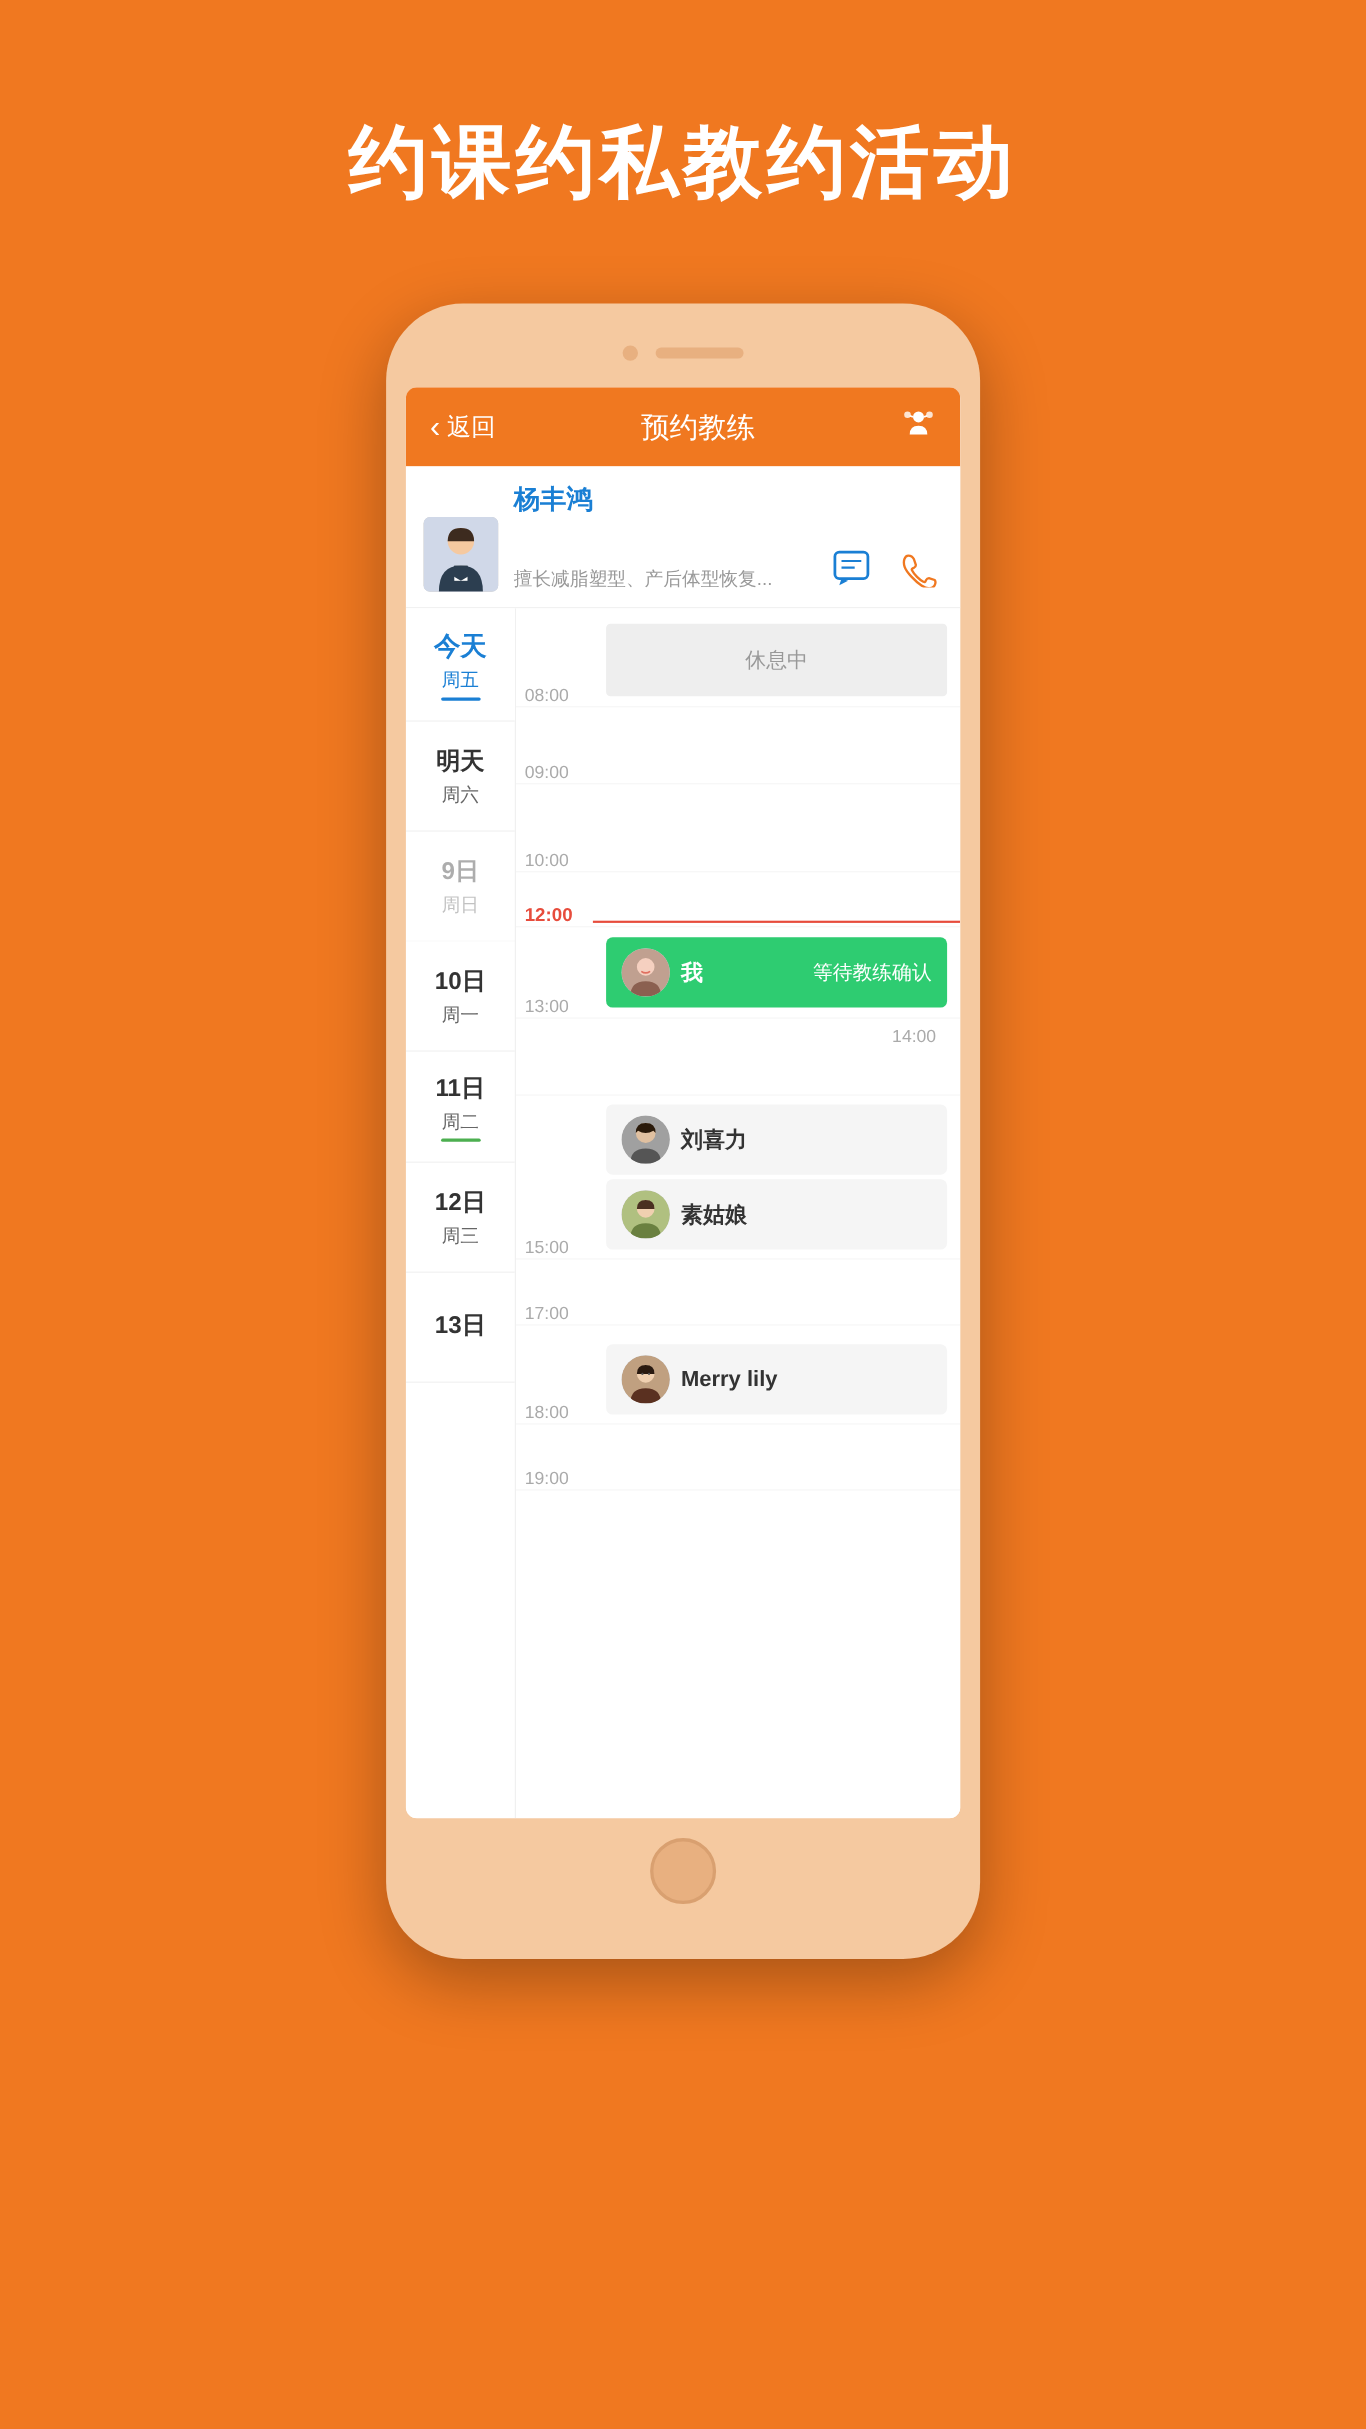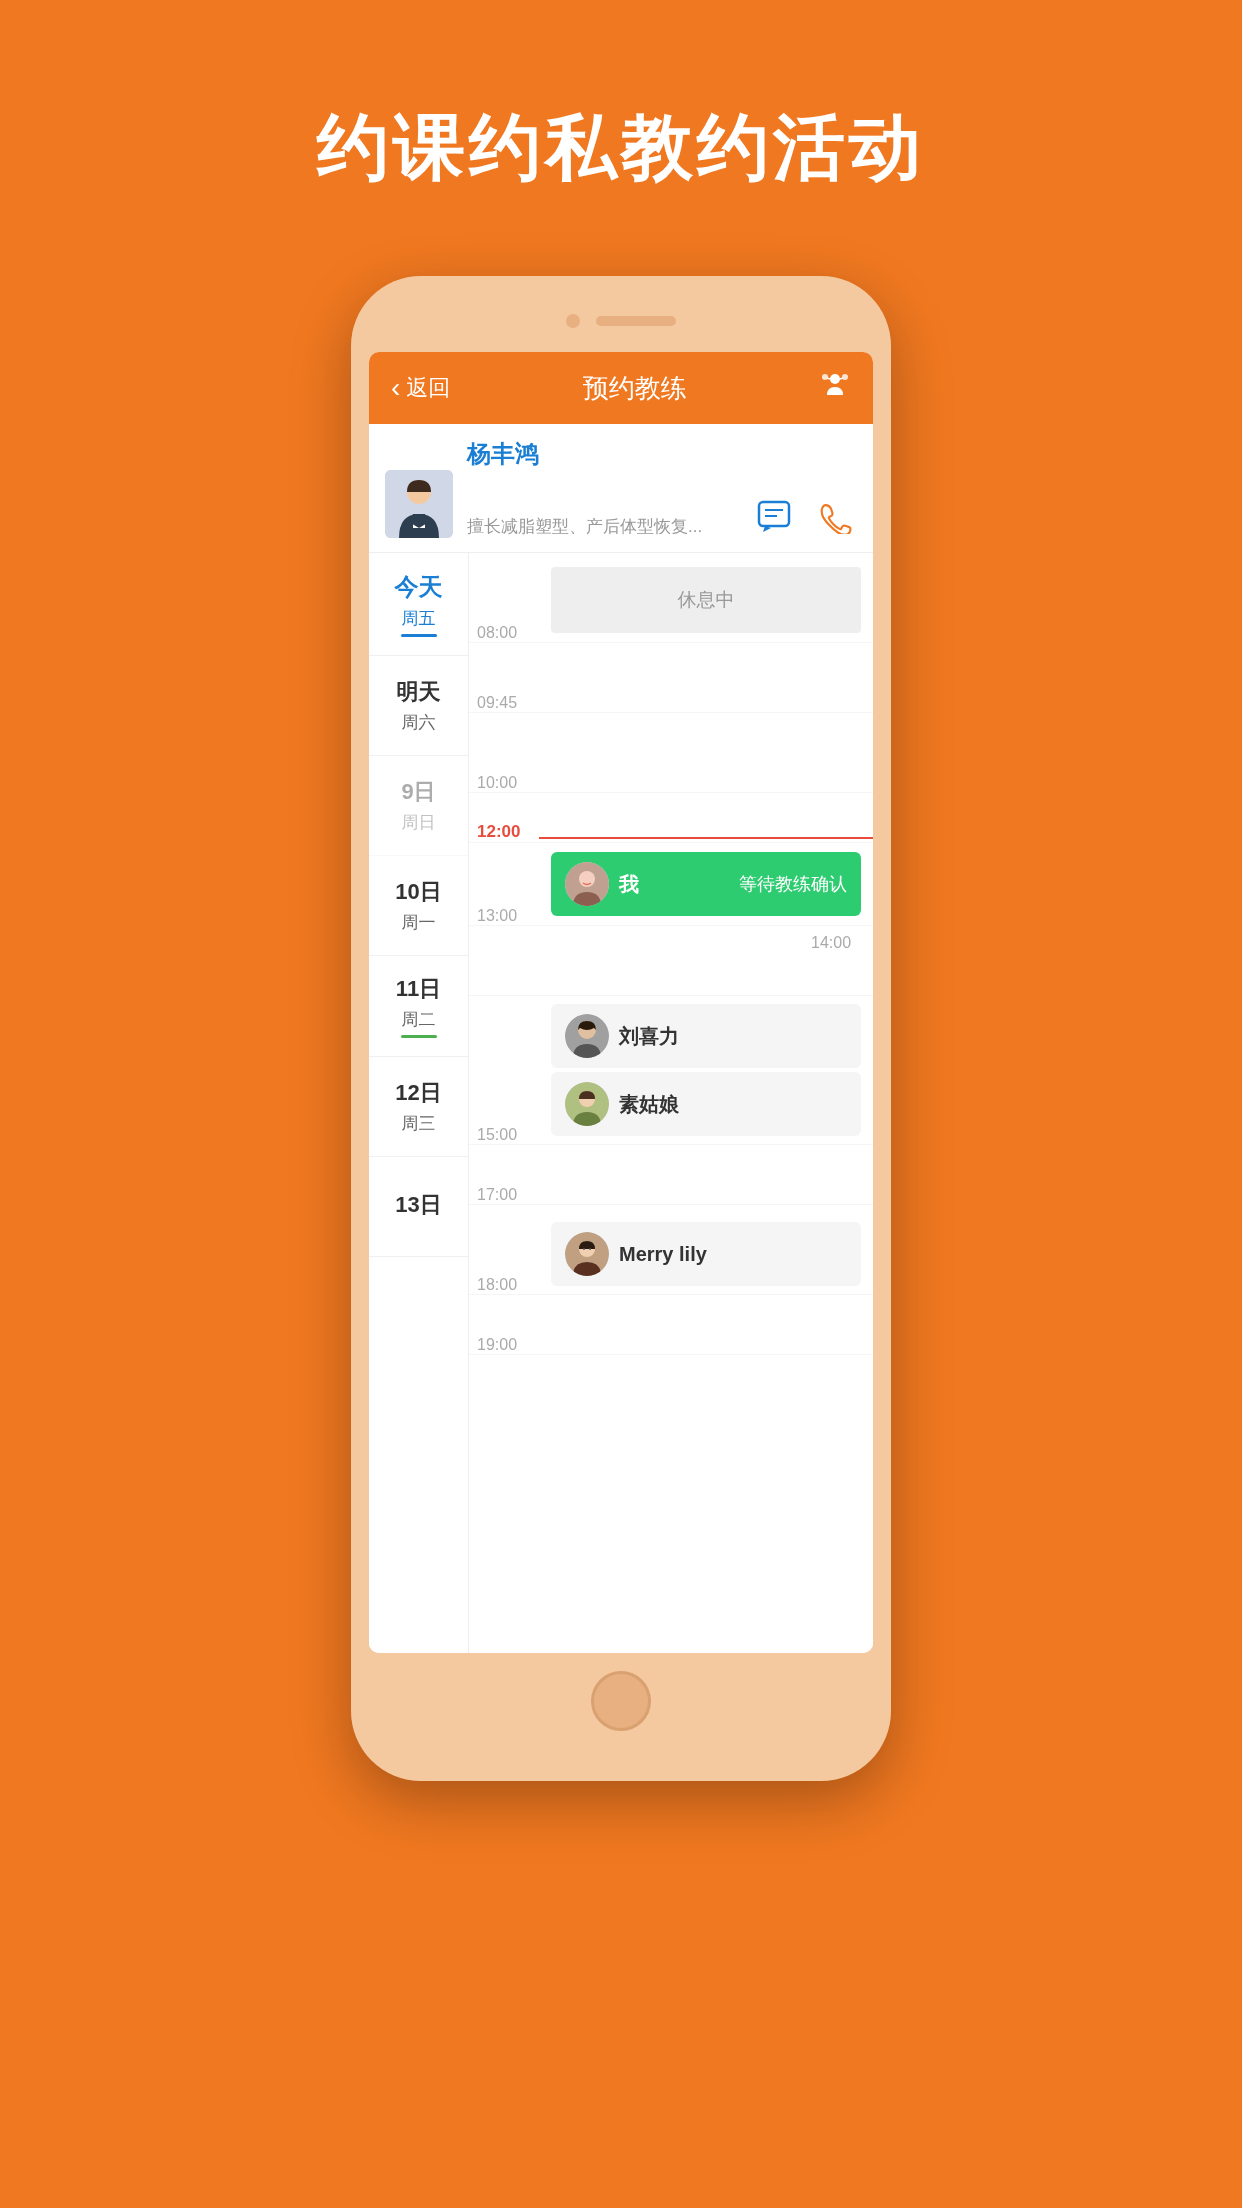--- a/index.html
+++ b/index.html
@@ -443,21 +443,21 @@
       <div class="schedule-column">
 
         <div class="time-row">
           <div class="time-label">08:00</div>
           <div class="time-content">
             <div class="rest-slot">休息中</div>
           </div>
         </div>
 
         <div class="time-row" style="min-height:70px;">
-          <div class="time-label">09:45</div>
+          <div class="time-label">09:00</div>
           <div class="time-content"></div>
         </div>
 
         <div class="time-row" style="min-height:80px;">
           <div class="time-label">10:00</div>
           <div class="time-content"></div>
         </div>
 
 
         <div class="time-row" style="min-height:50px;">

